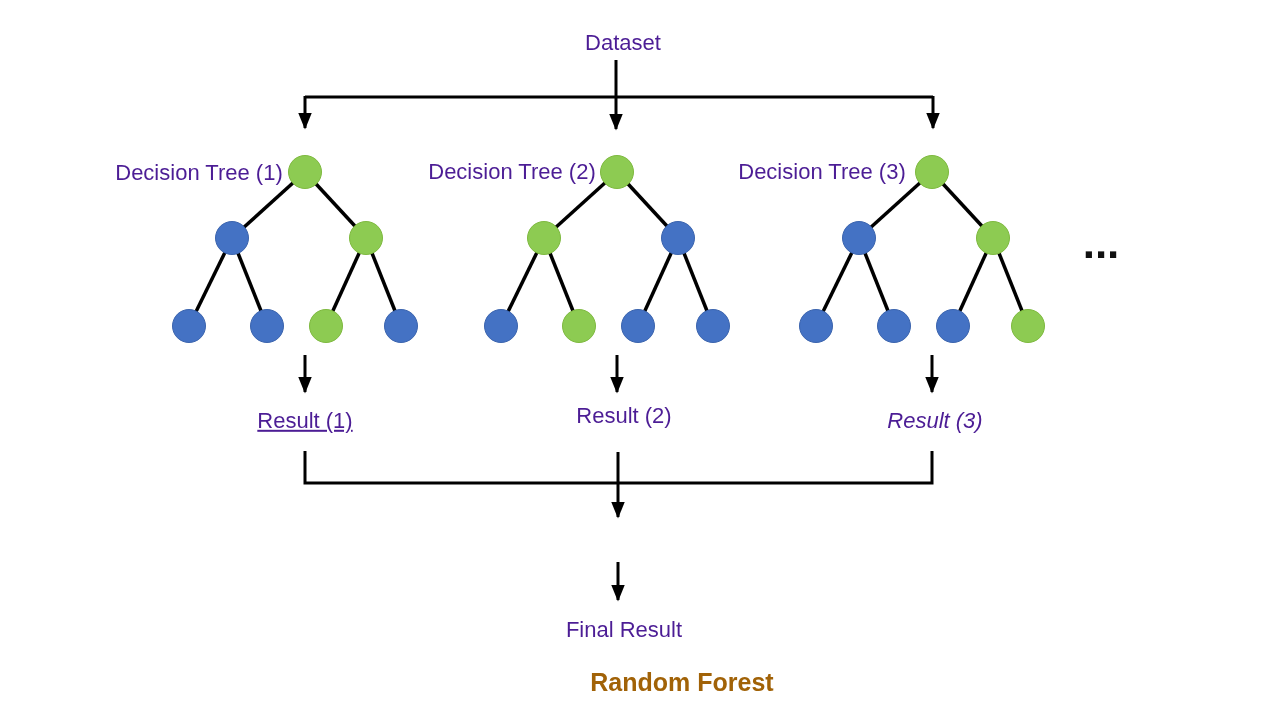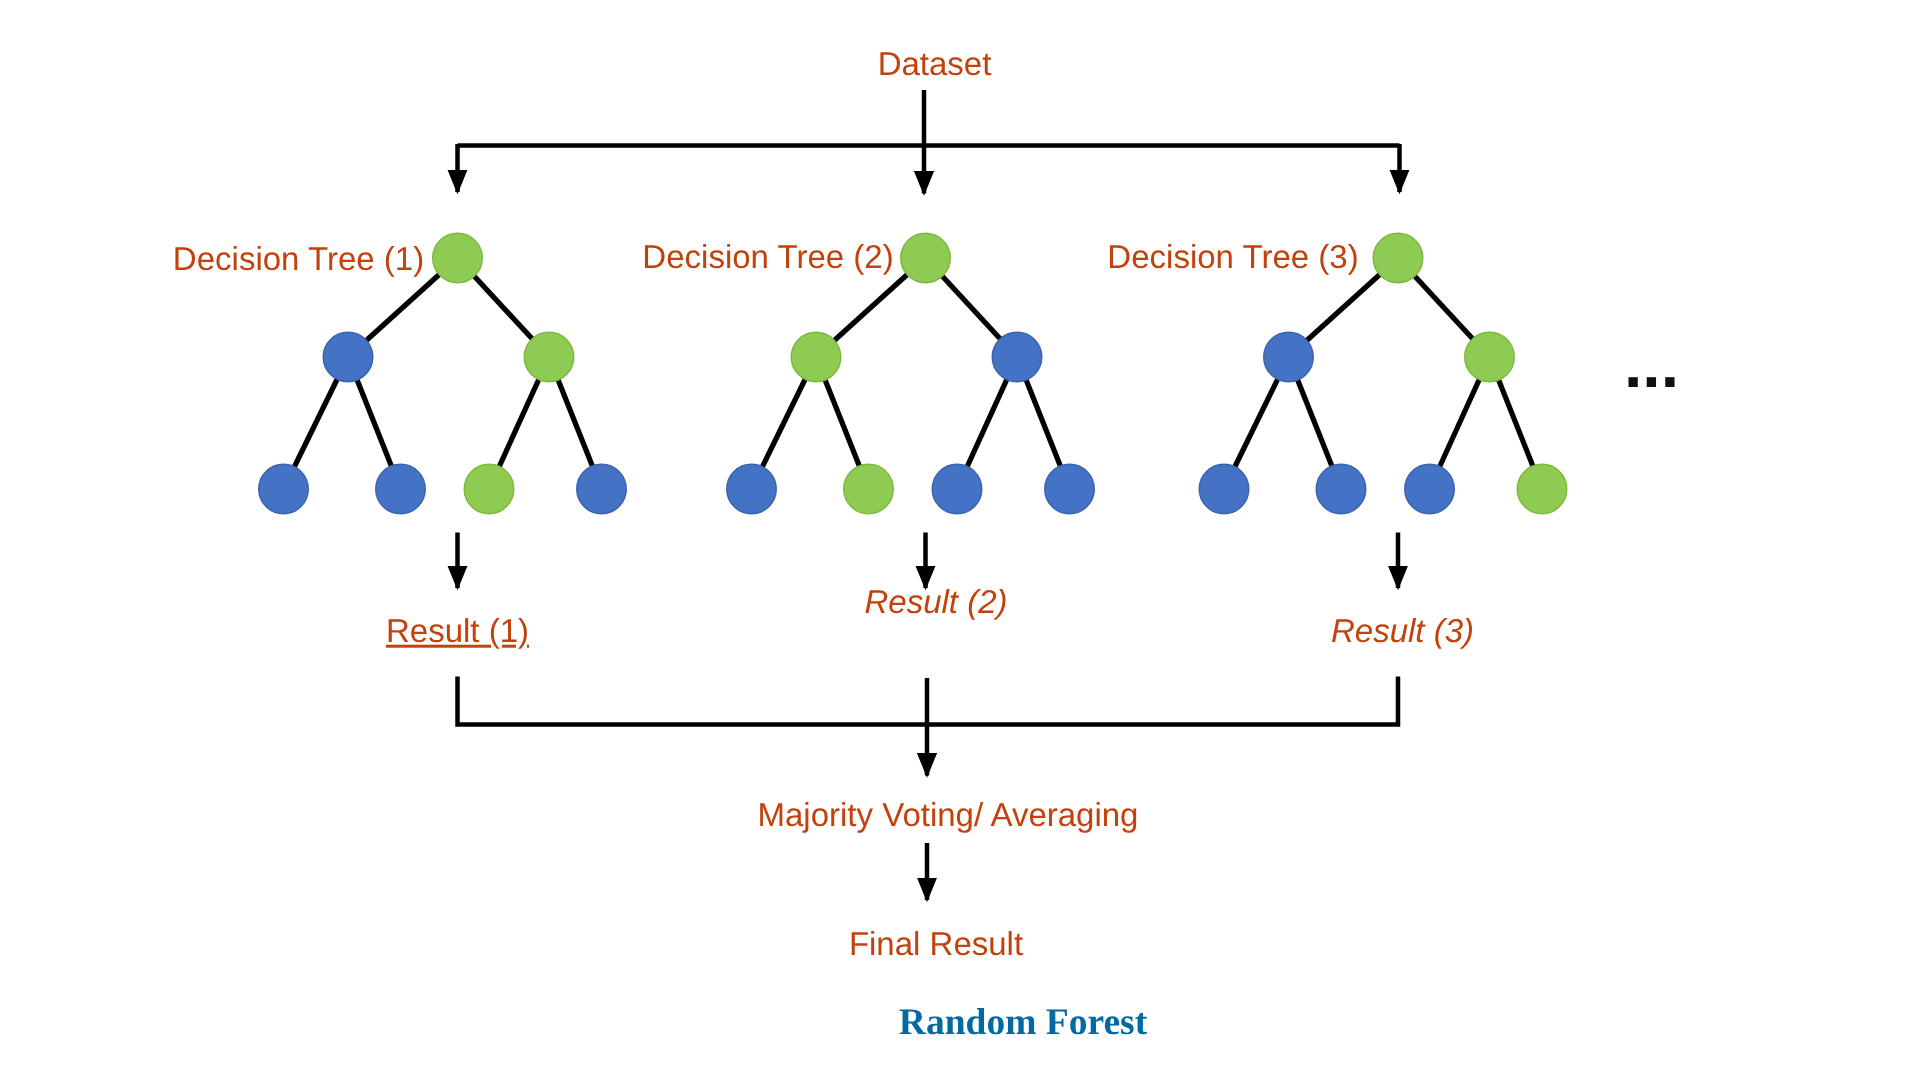--- a/index.html
+++ b/index.html
@@ -14,29 +14,28 @@
   #diagram-svg {
     position: absolute;
     left: 0; top: 0;
     width: 1280px; height: 720px;
   }
   .lbl {
     position: absolute;
     transform: translate(-50%, -50%);
     font-size: 22px;
     line-height: 1.2;
-    color: #c2410c;
+    color: #4c1d95;
     white-space: nowrap;
     z-index: 2;
   }
   .lbl.title {
     font-size: 25px;
     font-weight: bold;
-    color: #0369a1;
-    font-family: Liberation Serif, serif;
+    color: #a16207;
   }
 </style>
 </head>
 <body>
 
 <div class="canvas">
 
   <svg id="diagram-svg" xmlns="http://www.w3.org/2000/svg" viewBox="0 0 1280 720">
     <defs>
       <marker id="ah" markerWidth="5.5" markerHeight="4.5" refX="5" refY="2.25" orient="auto" markerUnits="strokeWidth">
@@ -111,24 +110,23 @@
 
     <text x="1101" y="258" text-anchor="middle" font-family="Liberation Sans, sans-serif" font-size="44" font-weight="bold" fill="#111111">...</text>
   </svg>
 
   <div class="lbl" style="left:623px; top:43px;">Dataset</div>
 
   <div id="labels-layer">
       <div class="lbl" style="left: 199px; top: 173px;">Decision Tree (1)</div>
       <div class="lbl" style="left: 305px; top: 421px; text-decoration: underline;">Result (1)</div>
       <div class="lbl" style="left: 512px; top: 172px;">Decision Tree (2)</div>
-      <div class="lbl" style="left: 624px; top: 402px; font-style: italic;">Result (2)</div>
+      <div class="lbl" style="left: 624px; top: 416px;">Result (2)</div>
       <div class="lbl" style="left: 822px; top: 172px;">Decision Tree (3)</div>
       <div class="lbl" style="left: 935px; top: 421px; font-style: italic;">Result (3)</div>
     </div>
 
-  <div class="lbl" style="left:632px; top:544px;">Majority Voting/ Averaging</div>
 
   <div class="lbl" style="left:624px; top:630px;">Final Result</div>
 
   <div class="lbl title" style="left:682px; top:682px;">Random Forest</div>
 
 </div>
 
 </body></html>

